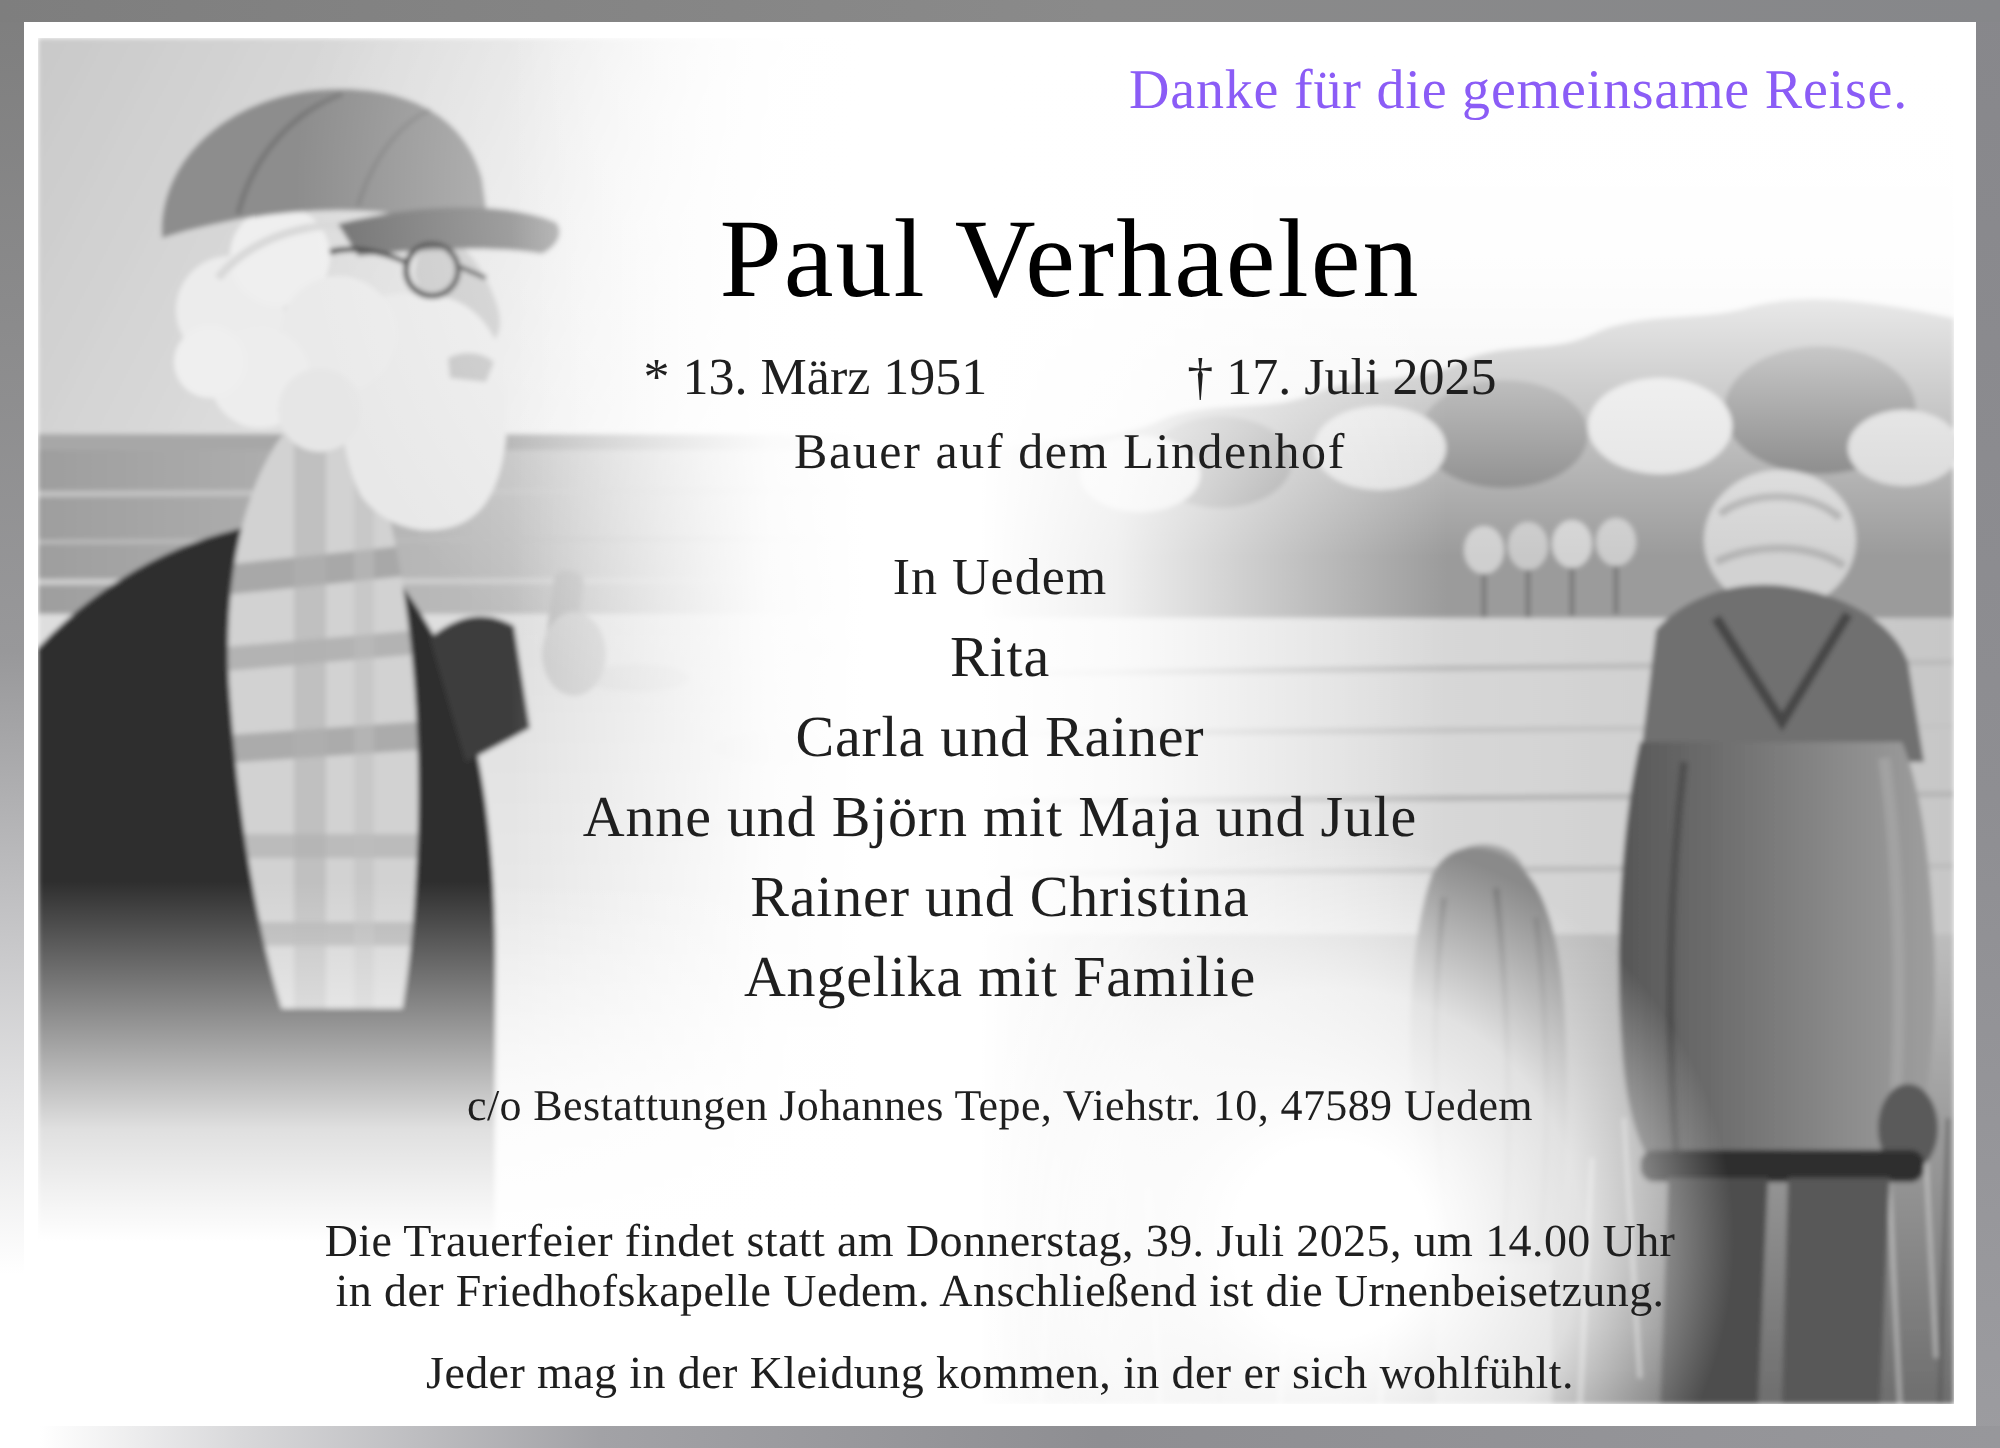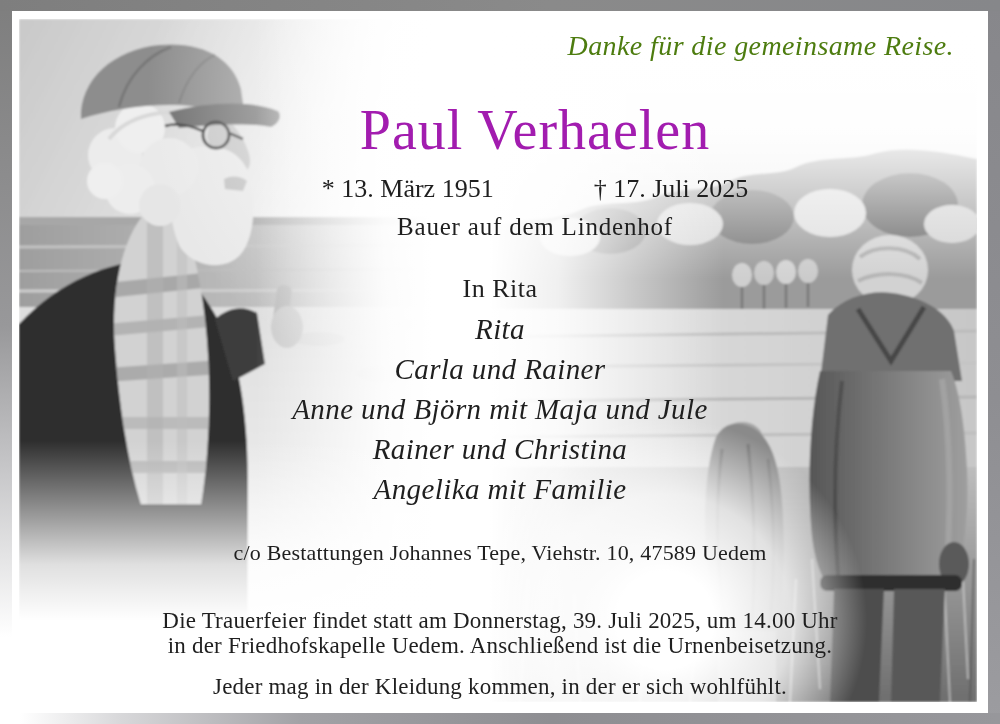--- a/index.html
+++ b/index.html
@@ -31,27 +31,27 @@
   .pl-fade-bottom{background:linear-gradient(to bottom,rgba(255,255,255,0) 68%,rgba(255,255,255,.85) 88%,#fff 97%);}
   .pl-glare{background:radial-gradient(circle at 97% 12%,rgba(255,255,255,.9) 0%,rgba(255,255,255,0) 42%);}
 
   .photo-right{left:490px;top:19px;width:487px;height:683px;}
   .pr-fade-left{background:linear-gradient(to right,#fff 0%,rgba(255,255,255,.85) 14%,rgba(255,255,255,0) 48%);}
   .pr-fade-top{background:linear-gradient(to bottom,#fff 0%,rgba(255,255,255,.9) 16%,rgba(255,255,255,0) 38%);}
   .pr-glow{background:radial-gradient(ellipse 56% 40% at 36% 88%,#fff 18%,rgba(255,255,255,.75) 46%,rgba(255,255,255,0) 74%);}
 
   
   .txt{position:absolute;text-align:center;}
-  .motto{top:30px;right:46px;font-size:28px;font-style:italic;color:#4d7c0f;letter-spacing:.4px;text-align:right;}
-  .name{left:290px;width:490px;top:98px;font-size:56px;line-height:64px;letter-spacing:1px;color:#a21caf;}
+  .motto{top:30px;right:46px;font-size:28px;color:#8b5cf6;letter-spacing:.4px;text-align:right;}
+  .name{left:290px;width:490px;top:98px;font-size:56px;line-height:64px;letter-spacing:1px;color:#000000;}
   .dates{left:255px;width:560px;top:174px;font-size:26px;display:flex;justify-content:center;gap:100px;}
   .subtitle{left:255px;width:560px;top:213px;font-size:25px;letter-spacing:.8px;}
   .inliebe{left:250px;width:500px;top:274px;font-size:26px;letter-spacing:.5px;}
   .mourners{left:150px;width:700px;top:309px;font-size:29px;letter-spacing:.4px;}
-  .mourners div{line-height:40px;font-style:italic;}
+  .mourners div{line-height:40px;}
   .condolence{left:100px;width:800px;top:540px;font-size:22px;line-height:26px;letter-spacing:.2px;}
   .service{left:100px;width:800px;top:608px;font-size:23px;line-height:25px;letter-spacing:.2px;}
   .dress{left:100px;width:800px;top:674px;font-size:23px;letter-spacing:.2px;text-align:center;}
 </style>
 </head>
 <body>
 
 <div class="page">
 
   <div class="photo photo-left" role="img" aria-label="Schwarz-weiß Foto: älterer Mann mit Schirmmütze, Brille, weißem Bart und kariertem Schal am Meer">
@@ -236,21 +236,21 @@
 
   <div class="txt name">Paul Verhaelen</div>
 
   <div class="txt dates">
     <span>* 13. März 1951</span>
     <span>† 17. Juli 2025</span>
   </div>
 
   <div class="txt subtitle">Bauer auf  dem Lindenhof</div>
 
-  <div class="txt inliebe">In Rita</div>
+  <div class="txt inliebe">In Uedem</div>
 
   <div class="txt mourners">
     <div>Rita</div>
     <div>Carla und Rainer</div>
     <div>Anne und Björn mit Maja und Jule</div>
     <div>Rainer und Christina</div>
     <div>Angelika mit Familie</div>
   </div>
 
   <div class="txt condolence">

